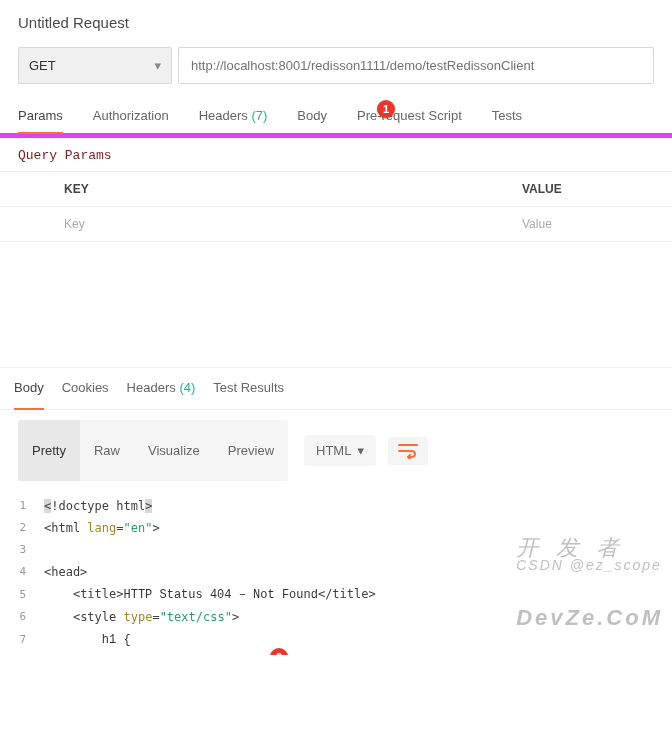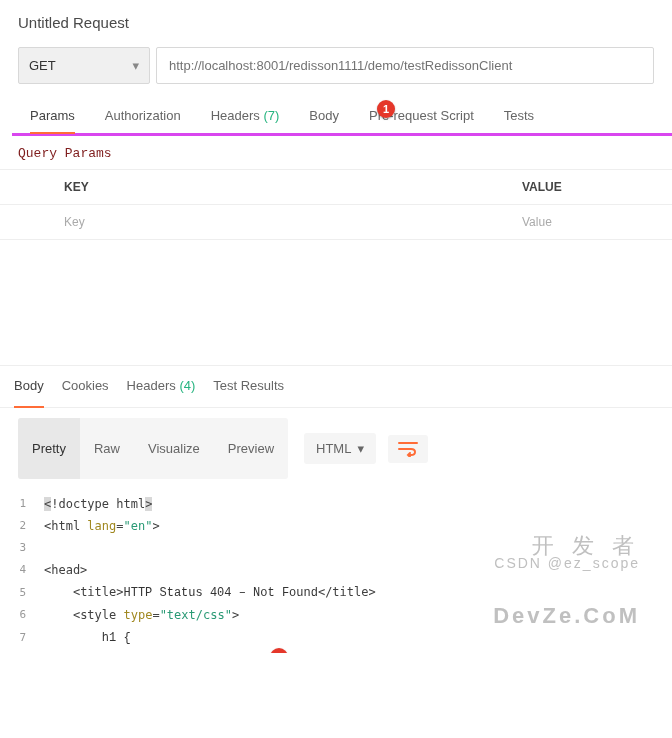--- a/index.html
+++ b/index.html
@@ -1,23 +1,23 @@
 <!DOCTYPE html>
 <html><head>
   <meta charset="utf-8">
   <style>
     * { box-sizing: border-box; margin: 0; padding: 0; }
     body { font-family: -apple-system, BlinkMacSystemFont, "Segoe UI", Arial, sans-serif; font-size: 13px; color: #555; width: 672px; background: #fff; position: relative; }
     .header { padding: 14px 18px 10px; }
     .title { font-size: 15px; color: #4a4a4a; font-weight: 500; }
     .req-row { display: flex; gap: 6px; padding: 6px 18px 14px; }
-    .method-select { display: flex; align-items: center; justify-content: space-between; background: #f0f0f0; border: 1px solid #d8d8d8; border-radius: 2px; padding: 9px 10px; width: 132px; color: #333; cursor: pointer; }
+    .method-select { display: flex; align-items: center; justify-content: space-between; background: #f0f0f0; border: 1px solid #d8d8d8; border-radius: 2px; padding: 9px 10px; width: 154px; color: #333; cursor: pointer; }
     .method-select .caret { color: #888; }
     .url-input { flex: 1; border: 1px solid #d8d8d8; border-radius: 2px; padding: 10px 12px; background: #fff; color: #737373; font-size: 13px; }
-    .req-tabs { display: flex; gap: 30px; padding: 0 18px; border-bottom: 3px solid #d946ef; margin-left: 12px; }
+    .req-tabs { display: flex; gap: 30px; padding: 0 18px; border-bottom: 5px solid #d946ef; }
     .req-tab { padding: 10px 0 10px; cursor: pointer; color: #666; font-size: 13px; position: relative; }
     .req-tab.active { color: #444; }
     .req-tab.active::after { content: ""; position: absolute; bottom: -1px; left: 0; right: 0; height: 2px; background: #ff6c37; }
     .green { color: #26b47f; }
     .query-title { padding: 10px 18px 8px; color: #7f1d1d; font-size: 13px; font-family: Liberation Mono, monospace; }
     .table-head { display: flex; border-top: 1px solid #eee; border-bottom: 1px solid #eee; }
     .table-head > div, .table-row > div { padding: 10px 6px; font-size: 12px; }
     .col-check { width: 58px; }
     .col-key { flex: 1; color: #444; font-weight: 600; }
     .col-value { width: 156px; color: #444; font-weight: 600; }
@@ -37,21 +37,21 @@
     .code { padding: 4px 0; font-family: Consolas, Monaco, monospace; font-size: 12px; }
     .code-line { display: flex; align-items: center; line-height: 22px; }
     .ln { width: 44px; text-align: right; padding-right: 18px; color: #999; font-size: 11px; }
     .cc { white-space: pre; color: #444; }
     .t-tag { color: #404040; }
     .t-attr { color: #a08820; }
     .t-val { color: #2a9a75; }
     .t-txt { color: #333; font-family: Liberation Mono, monospace; }
     .hl { background: #d8d8d8; }
     .marker { position: absolute; width: 18px; height: 18px; border-radius: 50%; background: #e5372a; color: #fff; font-size: 11px; font-weight: 600; display: flex; align-items: center; justify-content: center; box-shadow: 0 1px 2px rgba(0,0,0,0.3); }
-    .watermark { position: absolute; right: 32px; color: #c0c0c0; font-size: 14px; pointer-events: none; text-align: right; letter-spacing: 2px; }
+    .watermark { position: absolute; right: 9px; color: #c0c0c0; font-size: 14px; pointer-events: none; text-align: left; letter-spacing: 2px; font-style: italic; }
     .watermark .wm1 { font-size: 22px; font-weight: 500; letter-spacing: 6px; }
     .watermark .wm2 { font-size: 22px; font-weight: 600; letter-spacing: 3px; margin-top: 40px; }
   </style>
 </head>
 <body>
 
 <div class="header">
   <div class="title">Untitled Request</div>
 </div>
 

